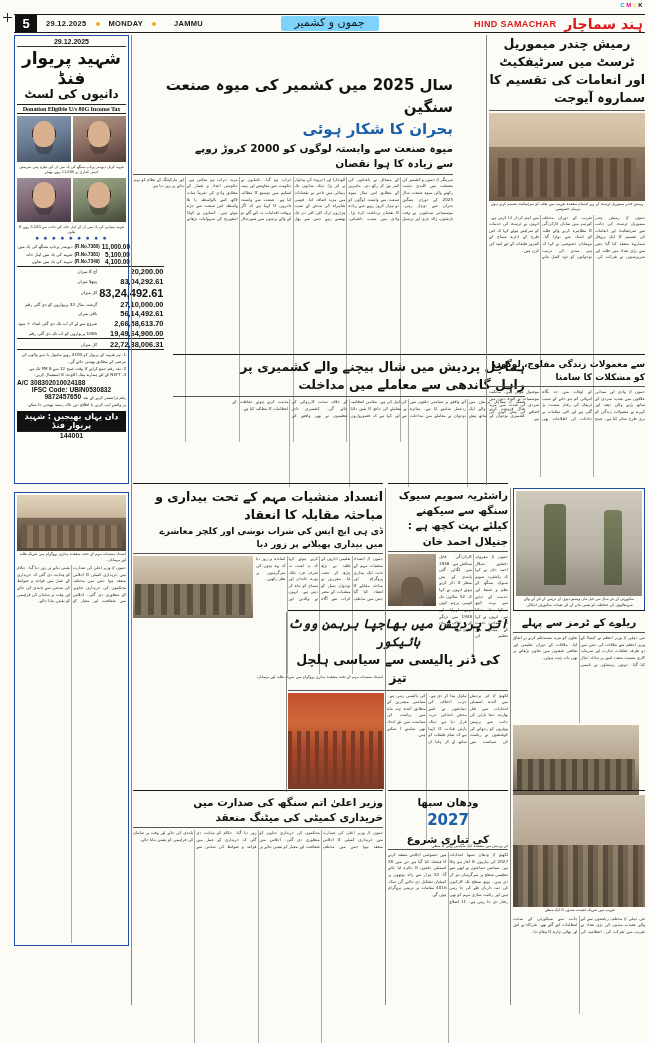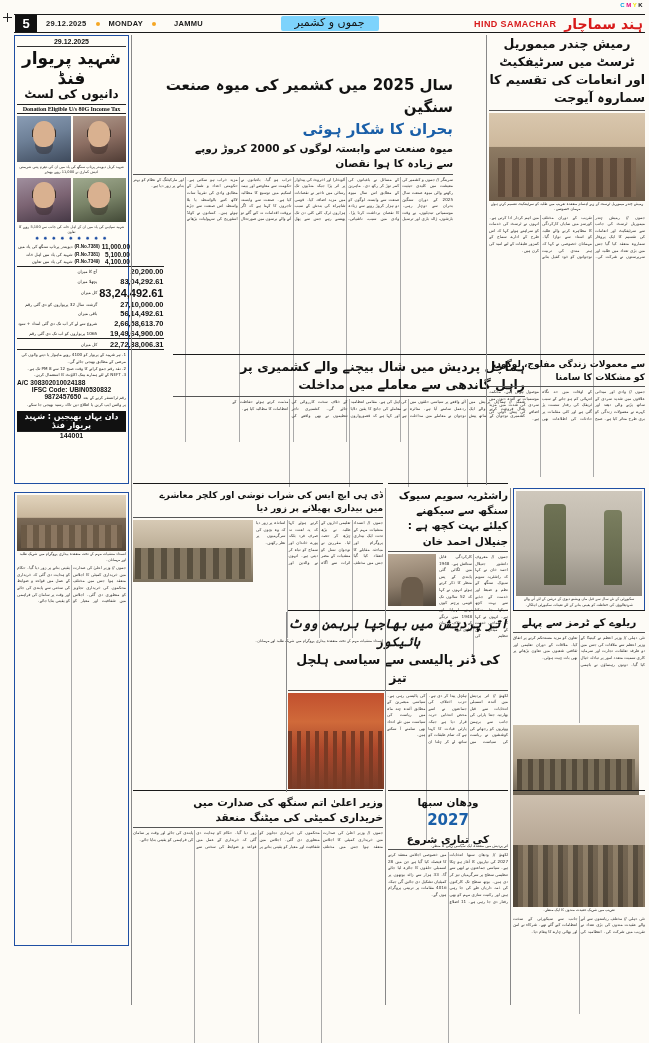--- a/index.html
+++ b/index.html
@@ -359,20 +359,21 @@
 
   <div class="blk" style="left:489px; top:358px; width:156px;">
     <div class="divider-h thick" style="left:0;top:-4px;width:156px;"></div>
     <div class="hl hl-sm urdu" style="text-align:right;">سے معمولات زندگی مفلوج، لوگوں کو مشکلات کا سامنا</div>
     <div class="rule-thin" style="margin:2px 0;"></div>
     <div class="body-ur text3" style="height:88px; overflow:hidden;">جموں // وادی اور میدانی علاقوں میں شدید سردی کے ساتھ پڑنے والی دھند اور کہرے نے معمولات زندگی کو بری طرح متاثر کیا ہے۔ صبح کے اوقات میں حد نگاہ انتہائی کم ہو جانے کے سبب ٹریفک کی رفتار سست پڑ گئی ہے اور کئی مقامات پر حادثات کی اطلاعات بھی موصول ہوئی ہیں۔ محکمہ موسمیات نے آئندہ دنوں میں سردی کی شدت میں مزید اضافے کی پیش گوئی کی ہے۔</div>
   </div>
 
   <div class="blk" style="left:133px; top:488px; width:250px;">
     <div class="divider-h thick" style="left:0;top:-5px;width:250px;"></div>
+    <div class="hl hl-lg urdu" style="text-align:right;">انسداد منشیات مہم کے تحت بیداری و مباحثہ مقابلہ کا انعقاد</div>
     <div class="hl hl-sm urdu" style="text-align:right;padding-top:1px;padding-left:7px;">ڈی ہی ایچ ایس کی شراب نوشی اور کلچر معاشرے میں بیداری پھیلانے پر زور دیا</div>
     <div class="rule-thin" style="margin:2px 0;"></div>
     <div class="img-news scene-group" style="width:120px;height:62px;float:left;margin:0 3px 2px 0;"></div>
     <div class="body-ur text4" style="height:118px; overflow:hidden;">جموں // انسداد منشیات مہم کے تحت ایک بیداری پروگرام اور مباحثہ مقابلے کا انعقاد کیا گیا جس میں مختلف تعلیمی اداروں کے طلبہ نے بڑھ چڑھ کر حصہ لیا۔ مقررین نے نوجوان نسل کو منشیات کے مضر اثرات سے آگاہ کرتے ہوئے کہا کہ یہ لعنت نہ صرف فرد بلکہ پورے خاندان اور سماج کو تباہ کر دیتی ہے۔ انہوں نے والدین اور اساتذہ پر زور دیا کہ وہ بچوں کی سرگرمیوں پر نظر رکھیں۔</div>
     <div class="img-cap" style="text-align:right;">انسداد منشیات مہم کے تحت منعقدہ بیداری پروگرام میں شریک طلبہ اور مہمانان۔</div>
   </div>
 
   <div class="blk" style="left:388px; top:488px; width:120px;">
     <div class="divider-h thick" style="left:0;top:-5px;width:120px;"></div>
     <div class="hl hl-md urdu" style="text-align:right;">راشٹریہ سویم سیوک سنگھ سے سیکھنے</div>

